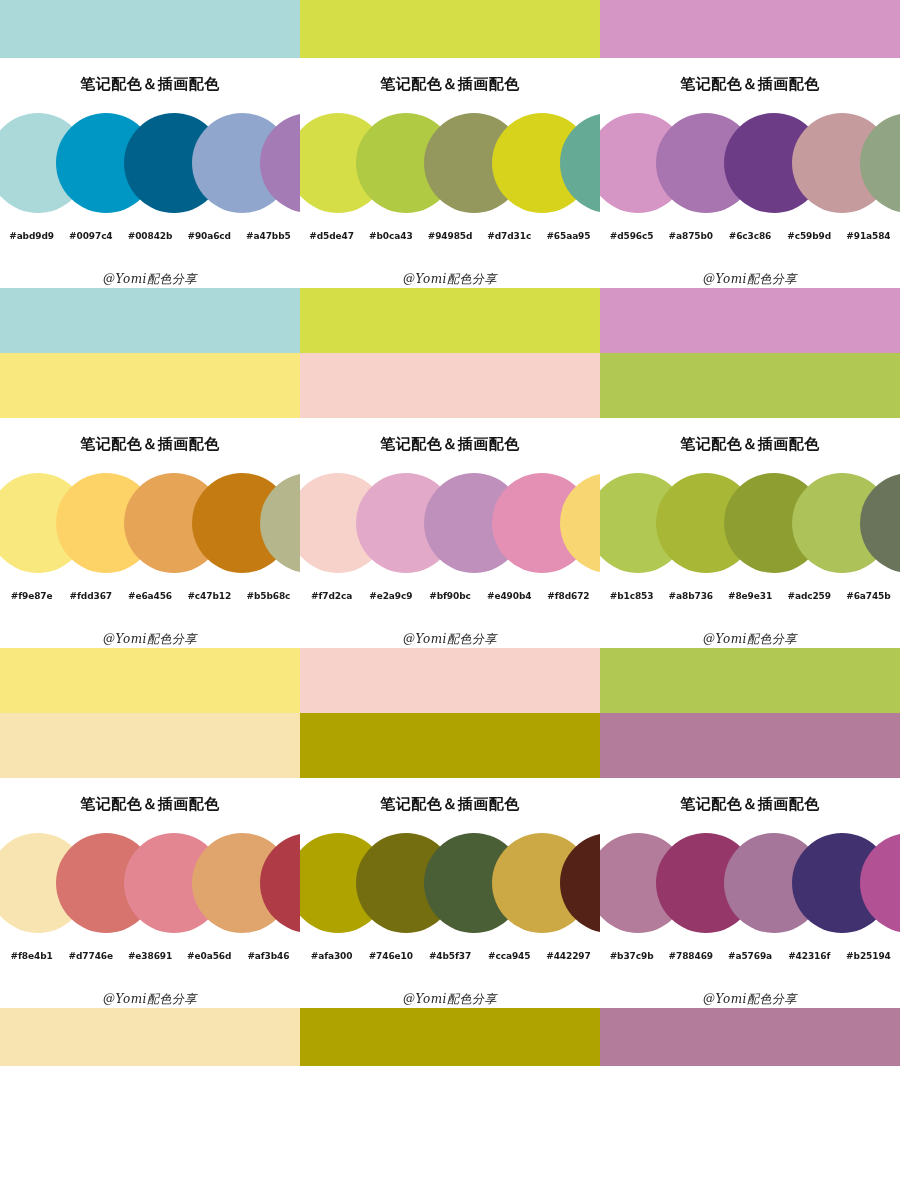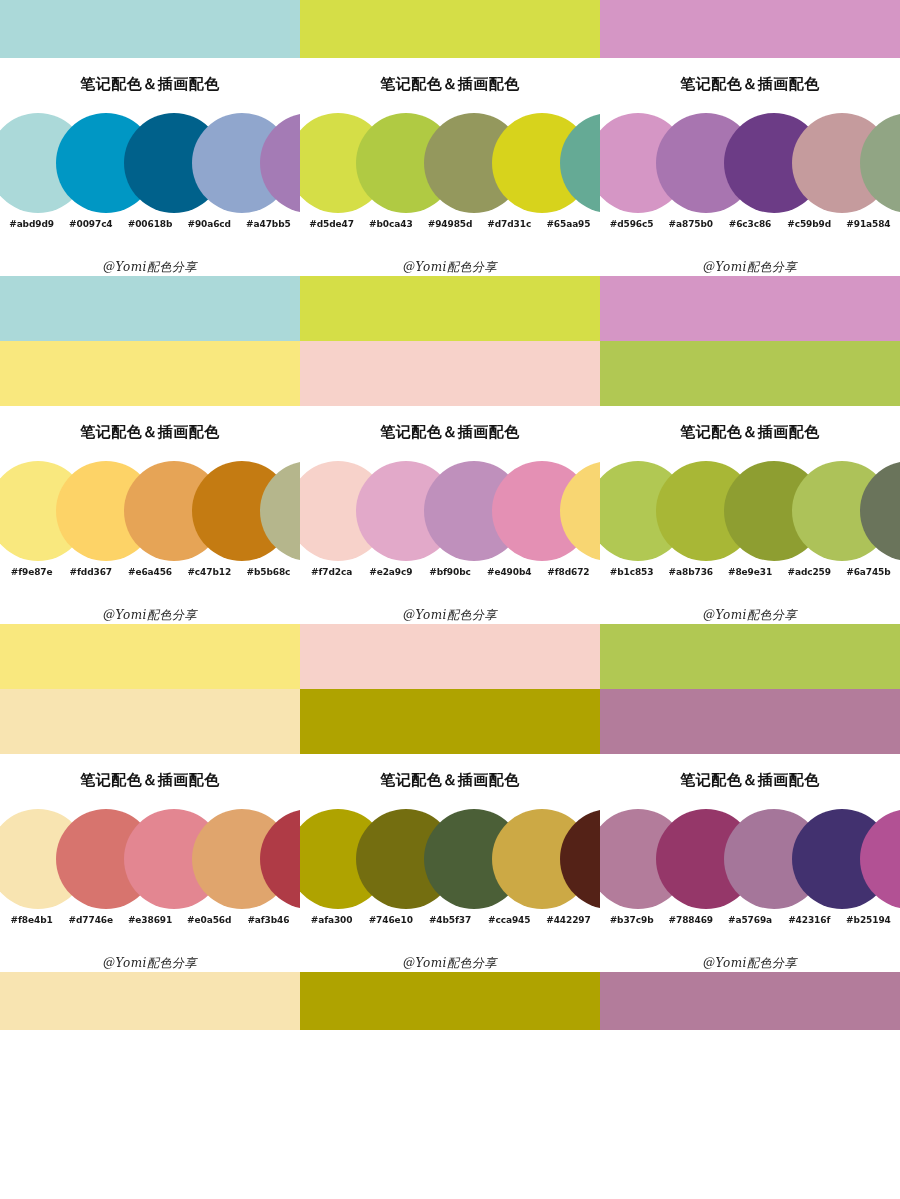--- a/index.html
+++ b/index.html
@@ -42,21 +42,21 @@
   }
   .swatch {
     position:absolute;
     top:6px;
     width:100px;
     height:100px;
     border-radius:50%;
   }
   .hex-row {
     display:flex;
-    margin-top:0;
+    margin-top:12px;
     padding:0 2px;
   }
   .hex {
     flex:1;
     text-align:center;
     font-size:9px;
     font-weight:bold;
     color:#1a1a1a;
     font-family:"DejaVu Sans",sans-serif;
     letter-spacing:-0.1px;
@@ -94,21 +94,21 @@
         <div class="swatch-wrap">
           <div class="swatch" title="#abd9d9" style="background: rgb(171, 217, 217); left: -12px; z-index: 1;"></div>
           <div class="swatch" title="#0097c4" style="background: rgb(0, 151, 196); left: 56px; z-index: 2;"></div>
           <div class="swatch" title="#00618b" style="background: rgb(0, 97, 139); left: 124px; z-index: 3;"></div>
           <div class="swatch" title="#90a6cd" style="background: rgb(144, 166, 205); left: 192px; z-index: 4;"></div>
           <div class="swatch" title="#a47bb5" style="background: rgb(164, 123, 181); left: 260px; z-index: 5;"></div>
         </div>
         <div class="hex-row">
           <div class="hex">#abd9d9</div>
           <div class="hex">#0097c4</div>
-          <div class="hex">#00618b</div>
+          <div class="hex">#00842b</div>
           <div class="hex">#90a6cd</div>
           <div class="hex">#a47bb5</div>
         </div>
         <div class="signature">@Yomi配色分享</div>
       </div>
       <div class="card">
         <div class="card-title">笔记配色＆插画配色</div>
         <div class="swatch-wrap">
           <div class="swatch" title="#d5de47" style="background: rgb(213, 222, 71); left: -12px; z-index: 1;"></div>
           <div class="swatch" title="#b0ca43" style="background: rgb(176, 202, 67); left: 56px; z-index: 2;"></div>

